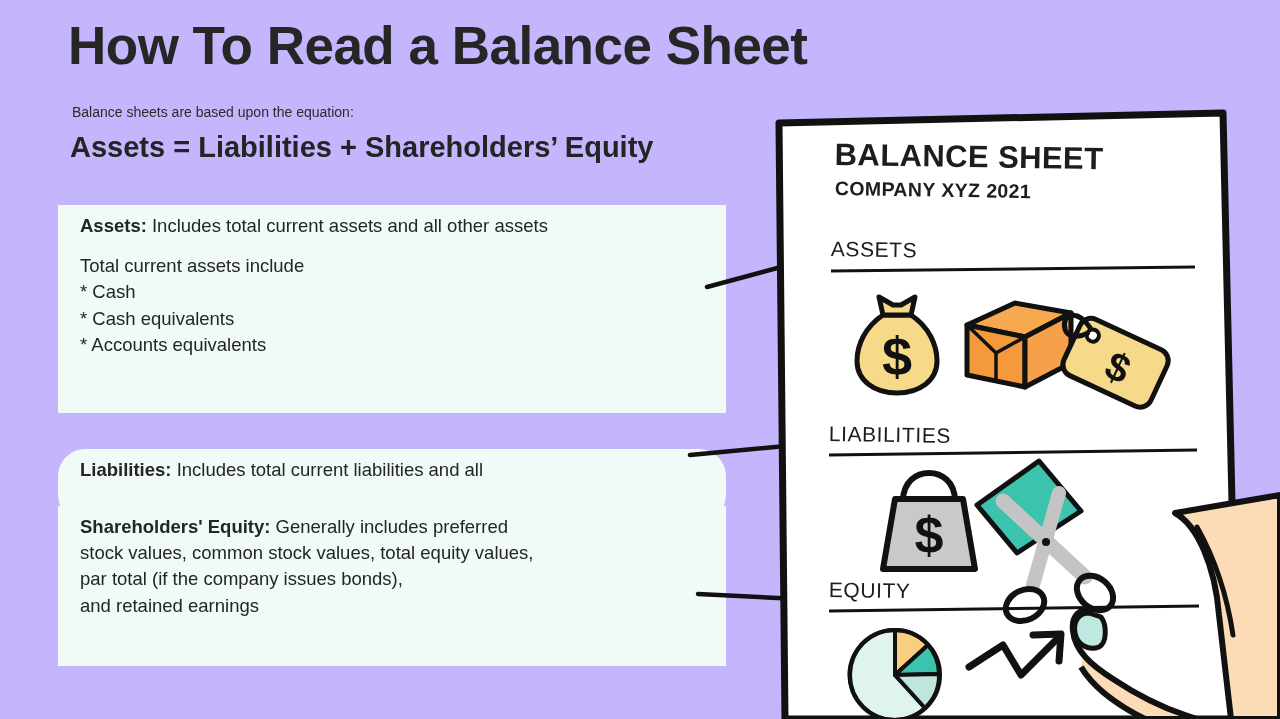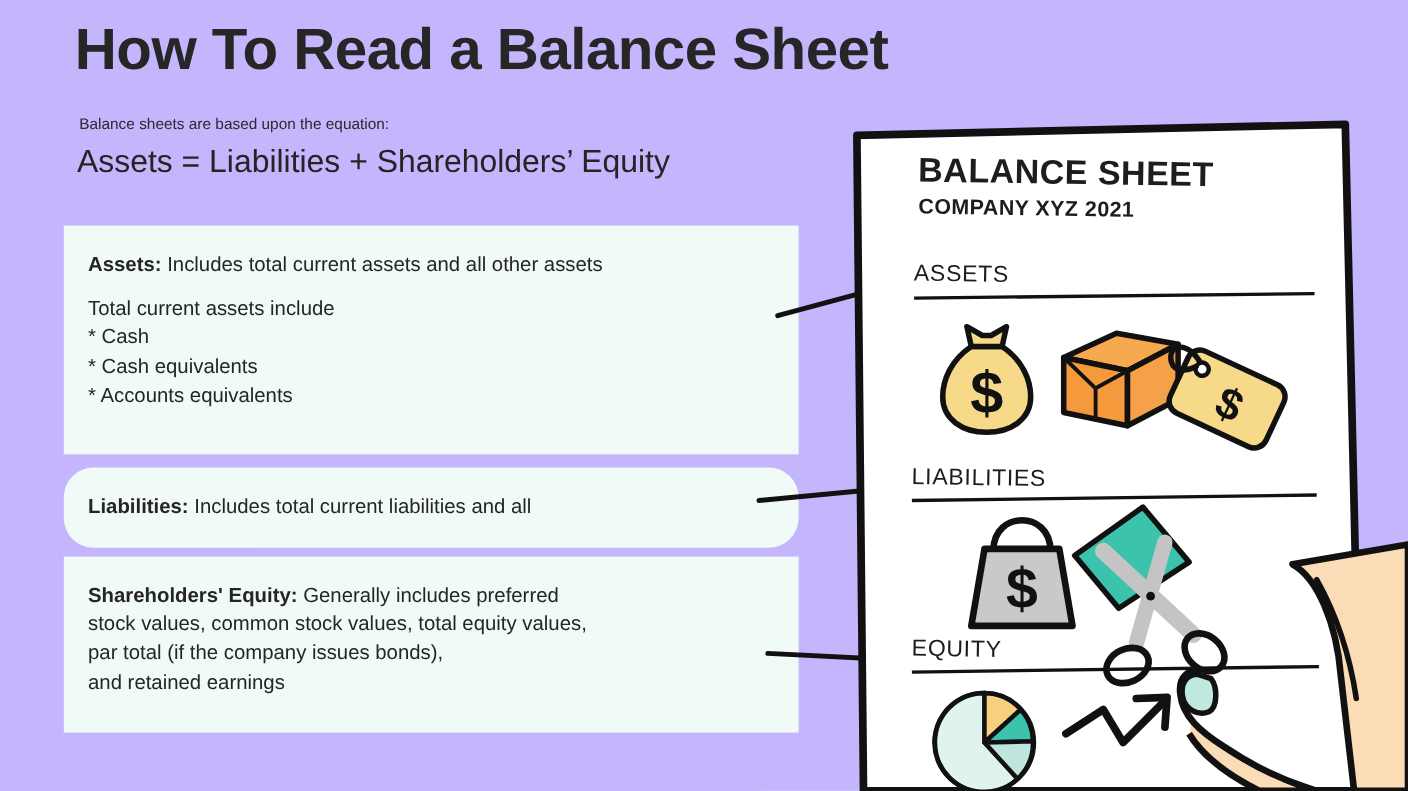--- a/index.html
+++ b/index.html
@@ -35,33 +35,33 @@
     top: 104px;
     font-size: 14px;
     font-weight: normal;
     color: #2b2b2b;
   }
   #equation {
     position: absolute;
     left: 70px;
     top: 131px;
     font-size: 29px;
-    font-weight: normal;
+    font-weight: bold;
     color: #242424;
     white-space: nowrap;
   }
 
   .info-box {
     position: absolute;
     background: #f0faf7;
     box-sizing: border-box;
-    padding: 22px 22px 14px 22px;
+    padding: 8px 22px 14px 22px;
   }
   #box-assets      { left: 58px; top: 205px;  width: 668px; height: 208px; }
-  #box-liabilities { left: 58px; top: 425px;  width: 668px; height: 73px; border-radius: 27px;  }
+  #box-liabilities { left: 58px; top: 449px;  width: 668px; height: 73px; border-radius: 27px;  }
   #box-equity      { left: 58px; top: 506px;  width: 668px; height: 160px; }
 
   .box-line {
     font-size: 18.5px;
     line-height: 26.2px;
     color: #252525;
     white-space: nowrap;
   }
   .box-line b { font-weight: bold; }
   .box-gap { height: 14px; }

